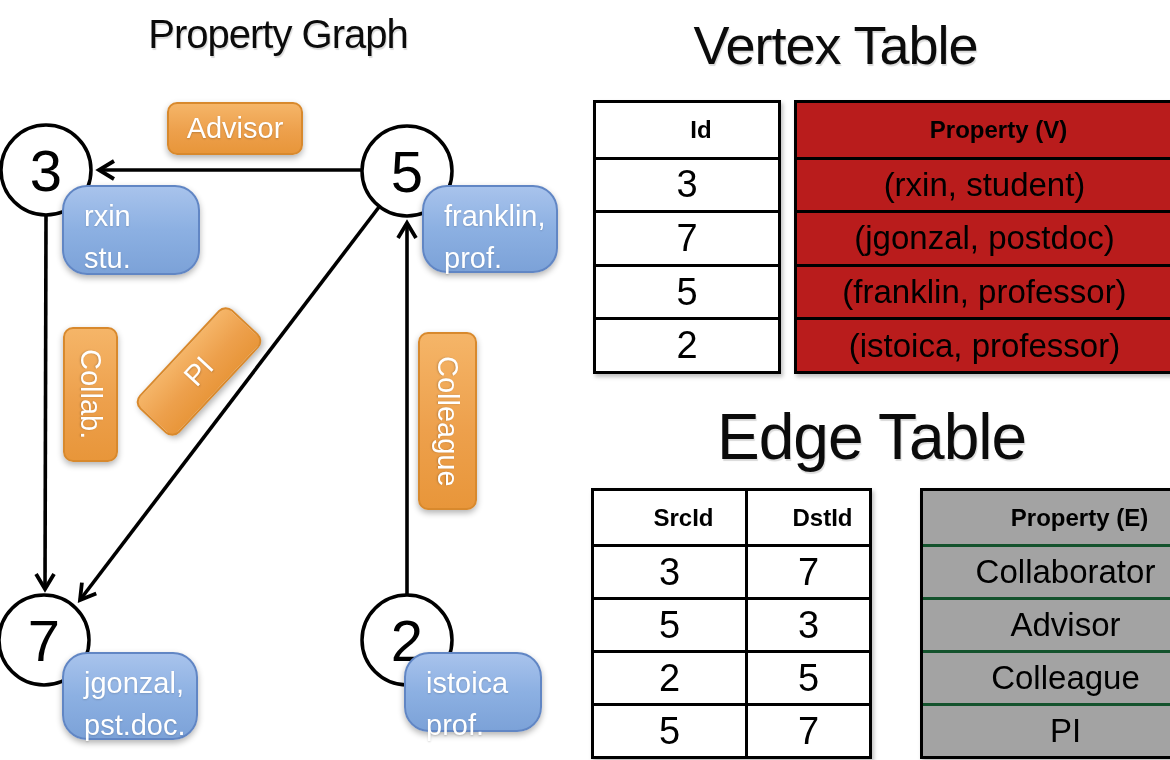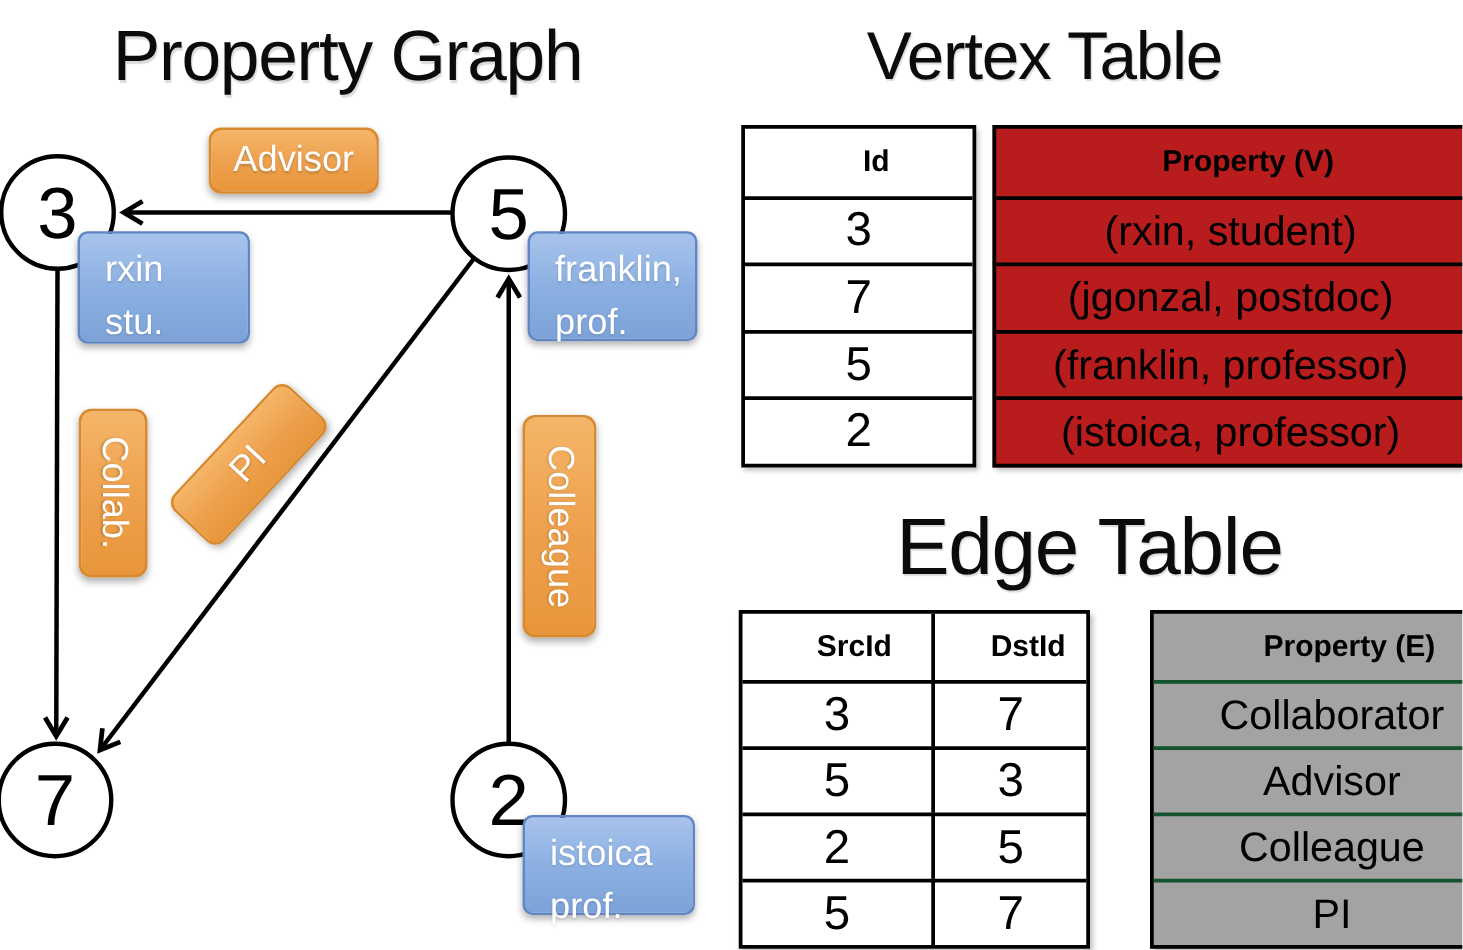--- a/index.html
+++ b/index.html
@@ -6,21 +6,21 @@
   #canvas{
     position:relative;width:1170px;height:760px;overflow:hidden;
     background:#ffffff;font-family:"Liberation Sans",sans-serif;color:#000;
   }
   
   .title{
     position:absolute;font-weight:300;letter-spacing:-1px;color:#0b0b0b;
     white-space:nowrap;text-align:center;
     text-shadow:1px 2px 1px rgba(0,0,0,0.15);
   }
-  .title-pg{left:68px;top:12px;width:420px;font-size:57px;}
+  .title-pg{left:68px;top:12px;width:420px;font-size:40px;}
   .title-vt{left:693px;top:14px;width:285px;font-size:54px;text-align:center;}
   .title-et{left:717px;top:400px;width:245px;font-size:64px;}
   
   .edges{position:absolute;left:0;top:0;}
   .edge{stroke:#000;stroke-width:3.6;}
   .node-circle{fill:#fff;stroke:#000;stroke-width:3.5;}
   
   .node-id{
     position:absolute;width:90px;height:90px;display:flex;
     align-items:center;justify-content:center;
@@ -37,29 +37,29 @@
   }
   .elabel-advisor{left:167px;top:102px;width:136px;height:53px;}
   .elabel-collab{left:63px;top:327px;width:55px;height:135px;}
   .elabel-pi{left:131px;top:344px;width:136px;height:55px;transform:rotate(-47deg);}
   .elabel-colleague{left:418px;top:332px;width:59px;height:178px;}
   .vtext{writing-mode:vertical-rl;text-orientation:mixed;}
   
   .vbox{
     position:absolute;box-sizing:border-box;
     background:linear-gradient(180deg,#a8c3ec 0%,#8cb0e2 50%,#7ca2d8 100%);
-    border:2px solid #6186c4;border-radius:8px;
+    border:2px solid #6186c4;border-radius:25px;
     box-shadow:0 3px 6px rgba(0,0,0,0.3);
     color:#fff;font-size:29px;line-height:42px;padding:8px 6px 0 20px;
     text-shadow:0 1px 2px rgba(0,0,0,0.15);
   }
   .vbox-3{left:62px;top:185px;width:138px;height:90px;}
   .vbox-5{left:422px;top:185px;width:136px;height:88px;}
   .vbox-7{left:62px;top:652px;width:136px;height:88px;}
-  .vbox-2{left:418px;top:652px;width:138px;height:80px;}
+  .vbox-2{left:404px;top:652px;width:138px;height:80px;}
   
   .grid{
     position:absolute;display:grid;box-sizing:border-box;
     border:3px solid #000;background:#fff;
     box-shadow:2px 3px 4px rgba(0,0,0,0.25);
   }
   .grid>div{
     display:flex;align-items:center;justify-content:center;
     font-size:38px;font-weight:300;box-sizing:border-box;white-space:nowrap;
   }
@@ -117,20 +117,24 @@
   </div>
 
   <div class="vbox vbox-3">
     <div>rxin</div>
     <div>stu.</div>
   </div>
   <div class="vbox vbox-5">
     <div>franklin,</div>
     <div>prof.</div>
   </div>
+  <div class="vbox vbox-7">
+    <div>jgonzal,</div>
+    <div>pst.doc.</div>
+  </div>
   <div class="vbox vbox-2">
     <div>istoica</div>
     <div>prof.</div>
   </div>
 
   <div class="title title-vt">Vertex Table</div>
 
   <div class="grid vt-id">
     <div class="hdr">Id</div>
     <div>3</div>

